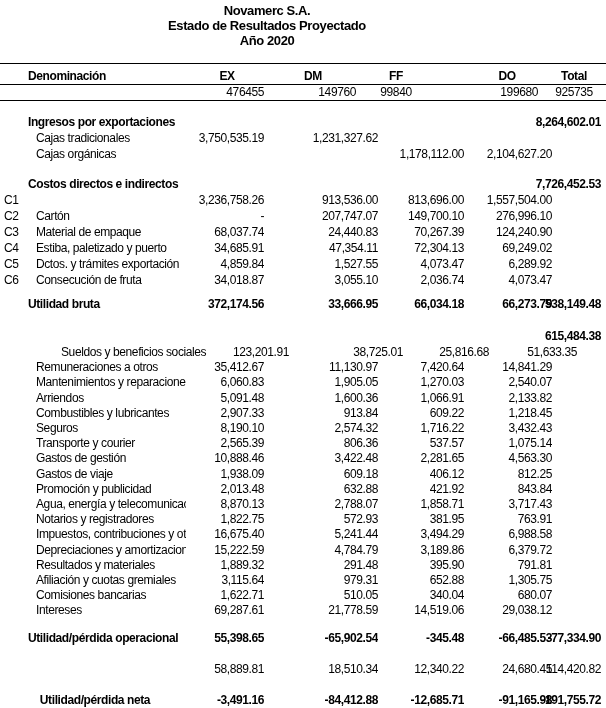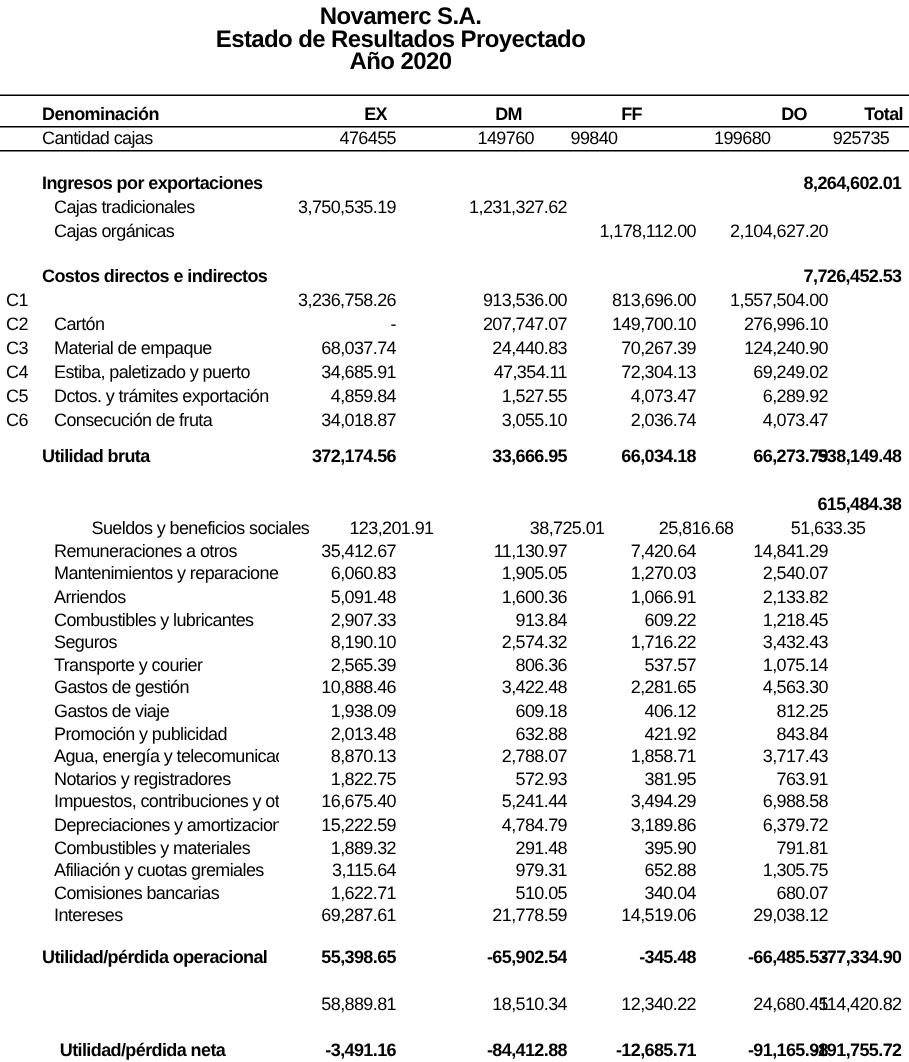--- a/index.html
+++ b/index.html
@@ -1,32 +1,32 @@
 <!DOCTYPE html>
 <html><head>
 <meta charset="utf-8">
 <style>
   html, body { margin:0; padding:0; background:#ffffff; }
   body { width:606px; height:708px; overflow:hidden; position:relative;
          font-family:"Liberation Sans", sans-serif; font-size:12px; color:#000; letter-spacing:-0.4px; }
-  .title { position:absolute; left:0; width:534px; text-align:center; font-weight:bold; font-size:16px; }
+  .title { position:absolute; left:0; width:534px; text-align:center; font-weight:bold; font-size:13px; }
   .row { position:absolute; left:0; width:606px; height:16px; line-height:16px; }
   .cell { position:absolute; top:0; white-space:nowrap; overflow:hidden; }
   .code { left:4px; width:20px; }
   .lbl { left:28px; width:158px; }
   .lbl.sub { left:36px; width:150px; }
   .lbl.sec { left:28px; width:260px; font-weight:bold; }
   .lbl.center { left:0; width:190px; text-align:center; }
   .num { text-align:right; }
   .ex { left:186px; width:78px; }
   .dm { left:286px; width:92px; }
   .ff { left:380px; width:84px; }
   .do { left:466px; width:86px; }
   .tot { left:530px; width:71px; }
-  .hdr .num { }
+  .hdr .num { text-align:center; }
   .hdr .ex { left:196px; width:62px; }
   .hdr .dm { left:278px; width:70px; }
   .hdr .ff { left:364px; width:64px; }
   .hdr .do { left:476px; width:62px; }
   .hdr .tot { left:546px; width:56px; }
   .bold { font-weight:bold; }
   .hline { position:absolute; left:0; width:606px; height:1px; background:#000; }
 </style>
 </head>
 <body>
@@ -43,25 +43,24 @@
   <span class="cell lbl">Denominación</span>
   <span class="cell num ex">EX</span>
   <span class="cell num dm">DM</span>
   <span class="cell num ff">FF</span>
   <span class="cell num do">DO</span>
   <span class="cell num tot">Total</span>
 </div>
 <div class="hline" style="top:84px"></div>
 
 <div class="row" style="top:84px">
-  <span class="cell lbl">Cantidad cajas</span>
   <span class="cell num ex">476455</span>
   <span class="cell num dm" style="left:278px;width:78px">149760</span>
   <span class="cell num ff" style="left:364px;width:64px;text-align:center">99840</span>
-  <span class="cell num do" style="left:476px;width:62px;text-align:left">199680</span>
+  <span class="cell num do" style="left:476px;width:62px;text-align:right">199680</span>
   <span class="cell num tot" style="left:546px;width:56px;text-align:center">925735</span>
 </div>
 <div class="hline" style="top:100px"></div>
 
 <div class="row bold" style="top:114px">
   <span class="cell lbl sec">Ingresos por exportaciones</span>
   <span class="cell num tot">8,264,602.01</span>
 </div>
 <div id="ingresos-rows">
     <div class="row" style="top: 130px;">
@@ -239,21 +238,21 @@
       <span class="cell num do">6,988.58</span>
     </div>
     <div class="row" style="top: 541.6px;">
       <span class="cell lbl sub">Depreciaciones y amortizaciones</span>
       <span class="cell num ex">15,222.59</span>
       <span class="cell num dm">4,784.79</span>
       <span class="cell num ff">3,189.86</span>
       <span class="cell num do">6,379.72</span>
     </div>
     <div class="row" style="top: 556.8px;">
-      <span class="cell lbl sub">Combustibles y materiales</span>
+      <span class="cell lbl sub">Resultados y materiales</span>
       <span class="cell num ex">1,889.32</span>
       <span class="cell num dm">291.48</span>
       <span class="cell num ff">395.90</span>
       <span class="cell num do">791.81</span>
     </div>
     <div class="row" style="top: 572px;">
       <span class="cell lbl sub">Afiliación y cuotas gremiales</span>
       <span class="cell num ex">3,115.64</span>
       <span class="cell num dm">979.31</span>
       <span class="cell num ff">652.88</span>

